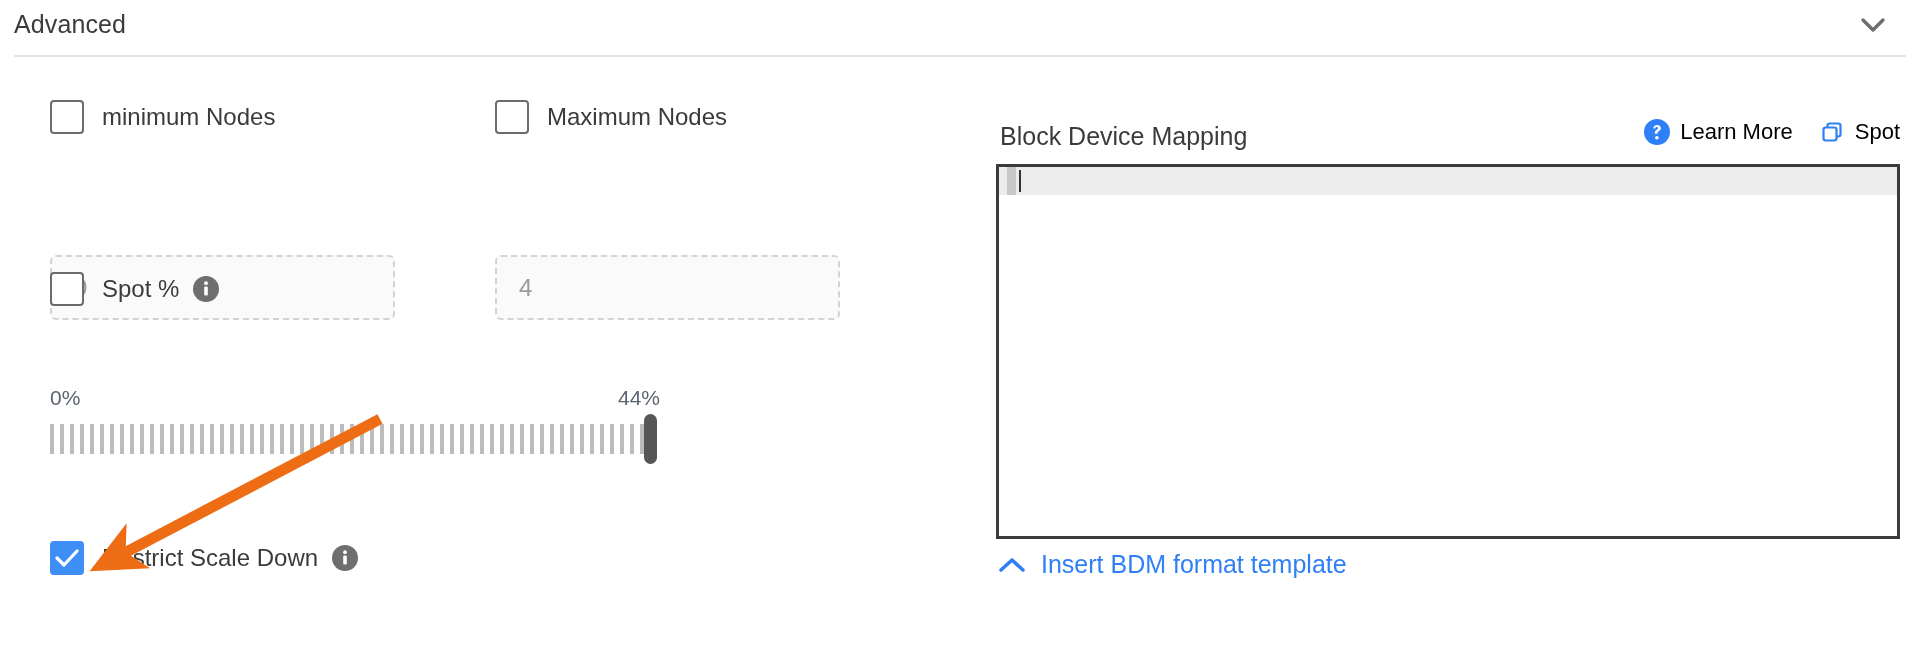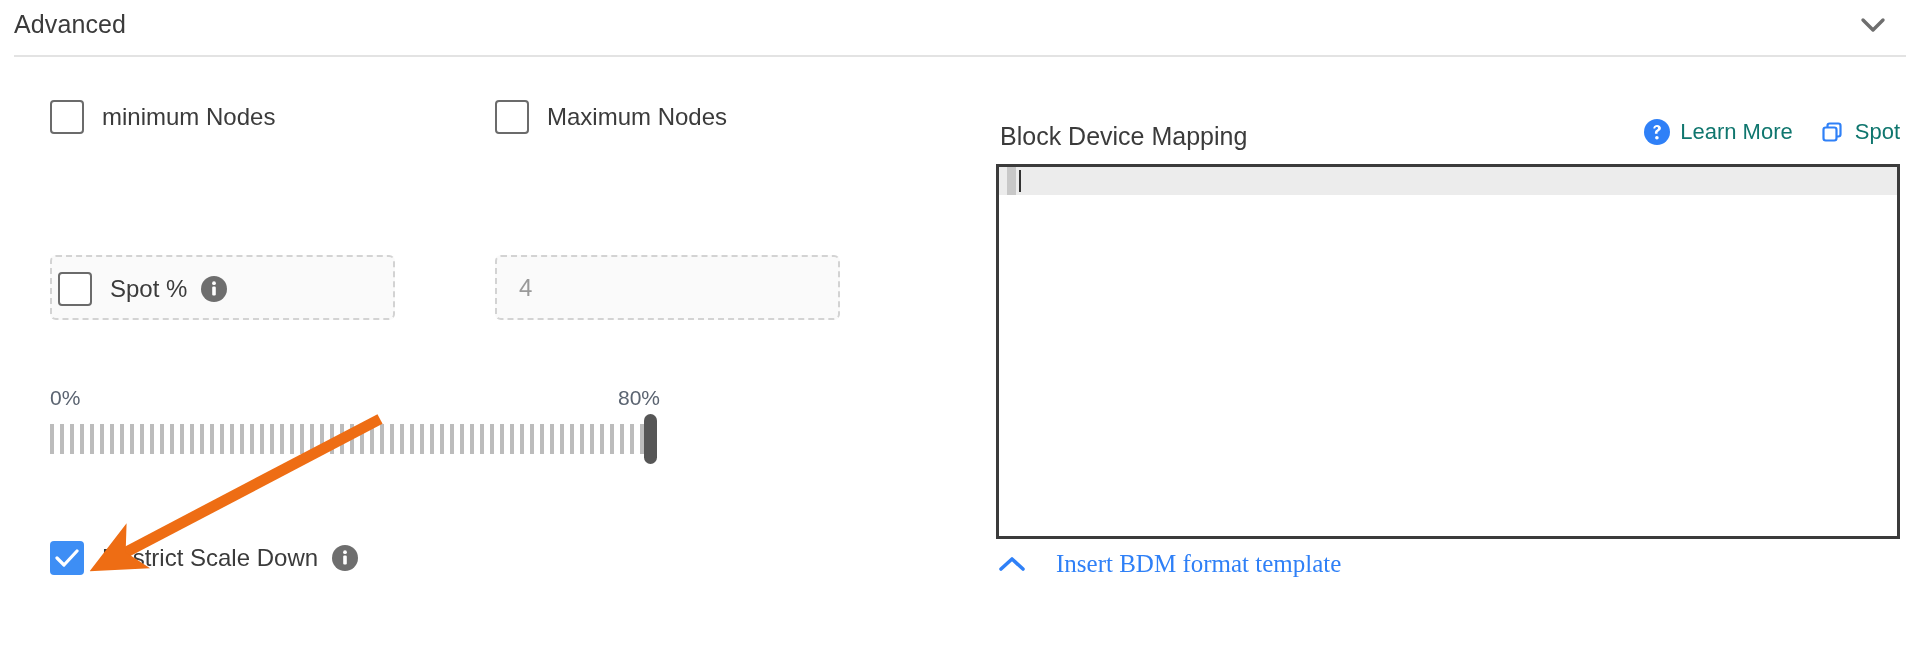--- a/index.html
+++ b/index.html
@@ -177,21 +177,21 @@
     right: 20px;
     top: 63px;
     display: flex;
     align-items: center;
     gap: 26px;
   }
   .action-link {
     display: flex;
     align-items: center;
     gap: 10px;
-    color: #0f766e;
+    color: #000000;
     font-size: 22px;
     cursor: pointer;
     white-space: nowrap;
   }
   .action-link svg { display: block; flex: 0 0 auto; }
 
   .bdm-editor {
     position: absolute;
     left: 36px;
     top: 108px;
@@ -227,25 +227,24 @@
     height: 22px;
     background: #333;
   }
 
   .insert-template {
     position: absolute;
     left: 36px;
     top: 494px;
     display: flex;
     align-items: center;
-    gap: 28px;
+    gap: 13px;
     color: #2f80f7;
     font-size: 25px;
     cursor: pointer;
-    font-family: Liberation Serif, serif;
   }
   .insert-template svg { display: block; }
 
   
   .annotation-arrow {
     position: absolute;
     left: 60px;
     top: 355px;
     width: 340px;
     height: 200px;
@@ -272,35 +271,35 @@
     <div class="cb-label">minimum Nodes</div>
   </div>
   <div class="dashed-input" style="left:50px; top:199px; width:345px; height:65px;">0</div>
 
   <div class="cb-row" style="left:495px; top:44px;">
     <div class="checkbox"></div>
     <div class="cb-label">Maximum Nodes</div>
   </div>
   <div class="dashed-input" style="left:495px; top:199px; width:345px; height:65px;">4</div>
 
-  <div class="cb-row" style="left:58px; top:216px;">
+  <div class="cb-row" style="left:50px; top:216px;">
     <div class="checkbox"></div>
     <div class="cb-label">Spot %</div>
     <div class="info-icon">
       <svg width="26" height="26" viewBox="0 0 26 26">
         <circle cx="13" cy="13" r="13" fill="#6e6e6e"></circle>
         <circle cx="13" cy="7.2" r="1.9" fill="#ffffff"></circle>
         <rect x="11.2" y="10.6" width="3.6" height="9" rx="1.1" fill="#ffffff"></rect>
       </svg>
     </div>
   </div>
 
   <div class="slider-wrap">
     <div class="slider-scale-label slider-min">0%</div>
-    <div class="slider-scale-label slider-max">80%</div>
+    <div class="slider-scale-label slider-max">44%</div>
     <div class="slider-track"></div>
     <div class="slider-handle"></div>
   </div>
 
   <div class="cb-row" style="left:50px; top:485px;">
     <div class="checkbox checked">
       <svg width="24" height="20" viewBox="0 0 24 20">
         <polyline points="2,10 9,17 22,3" fill="none" stroke="#ffffff" stroke-width="3.2" stroke-linecap="round" stroke-linejoin="round"></polyline>
       </svg>
     </div>

